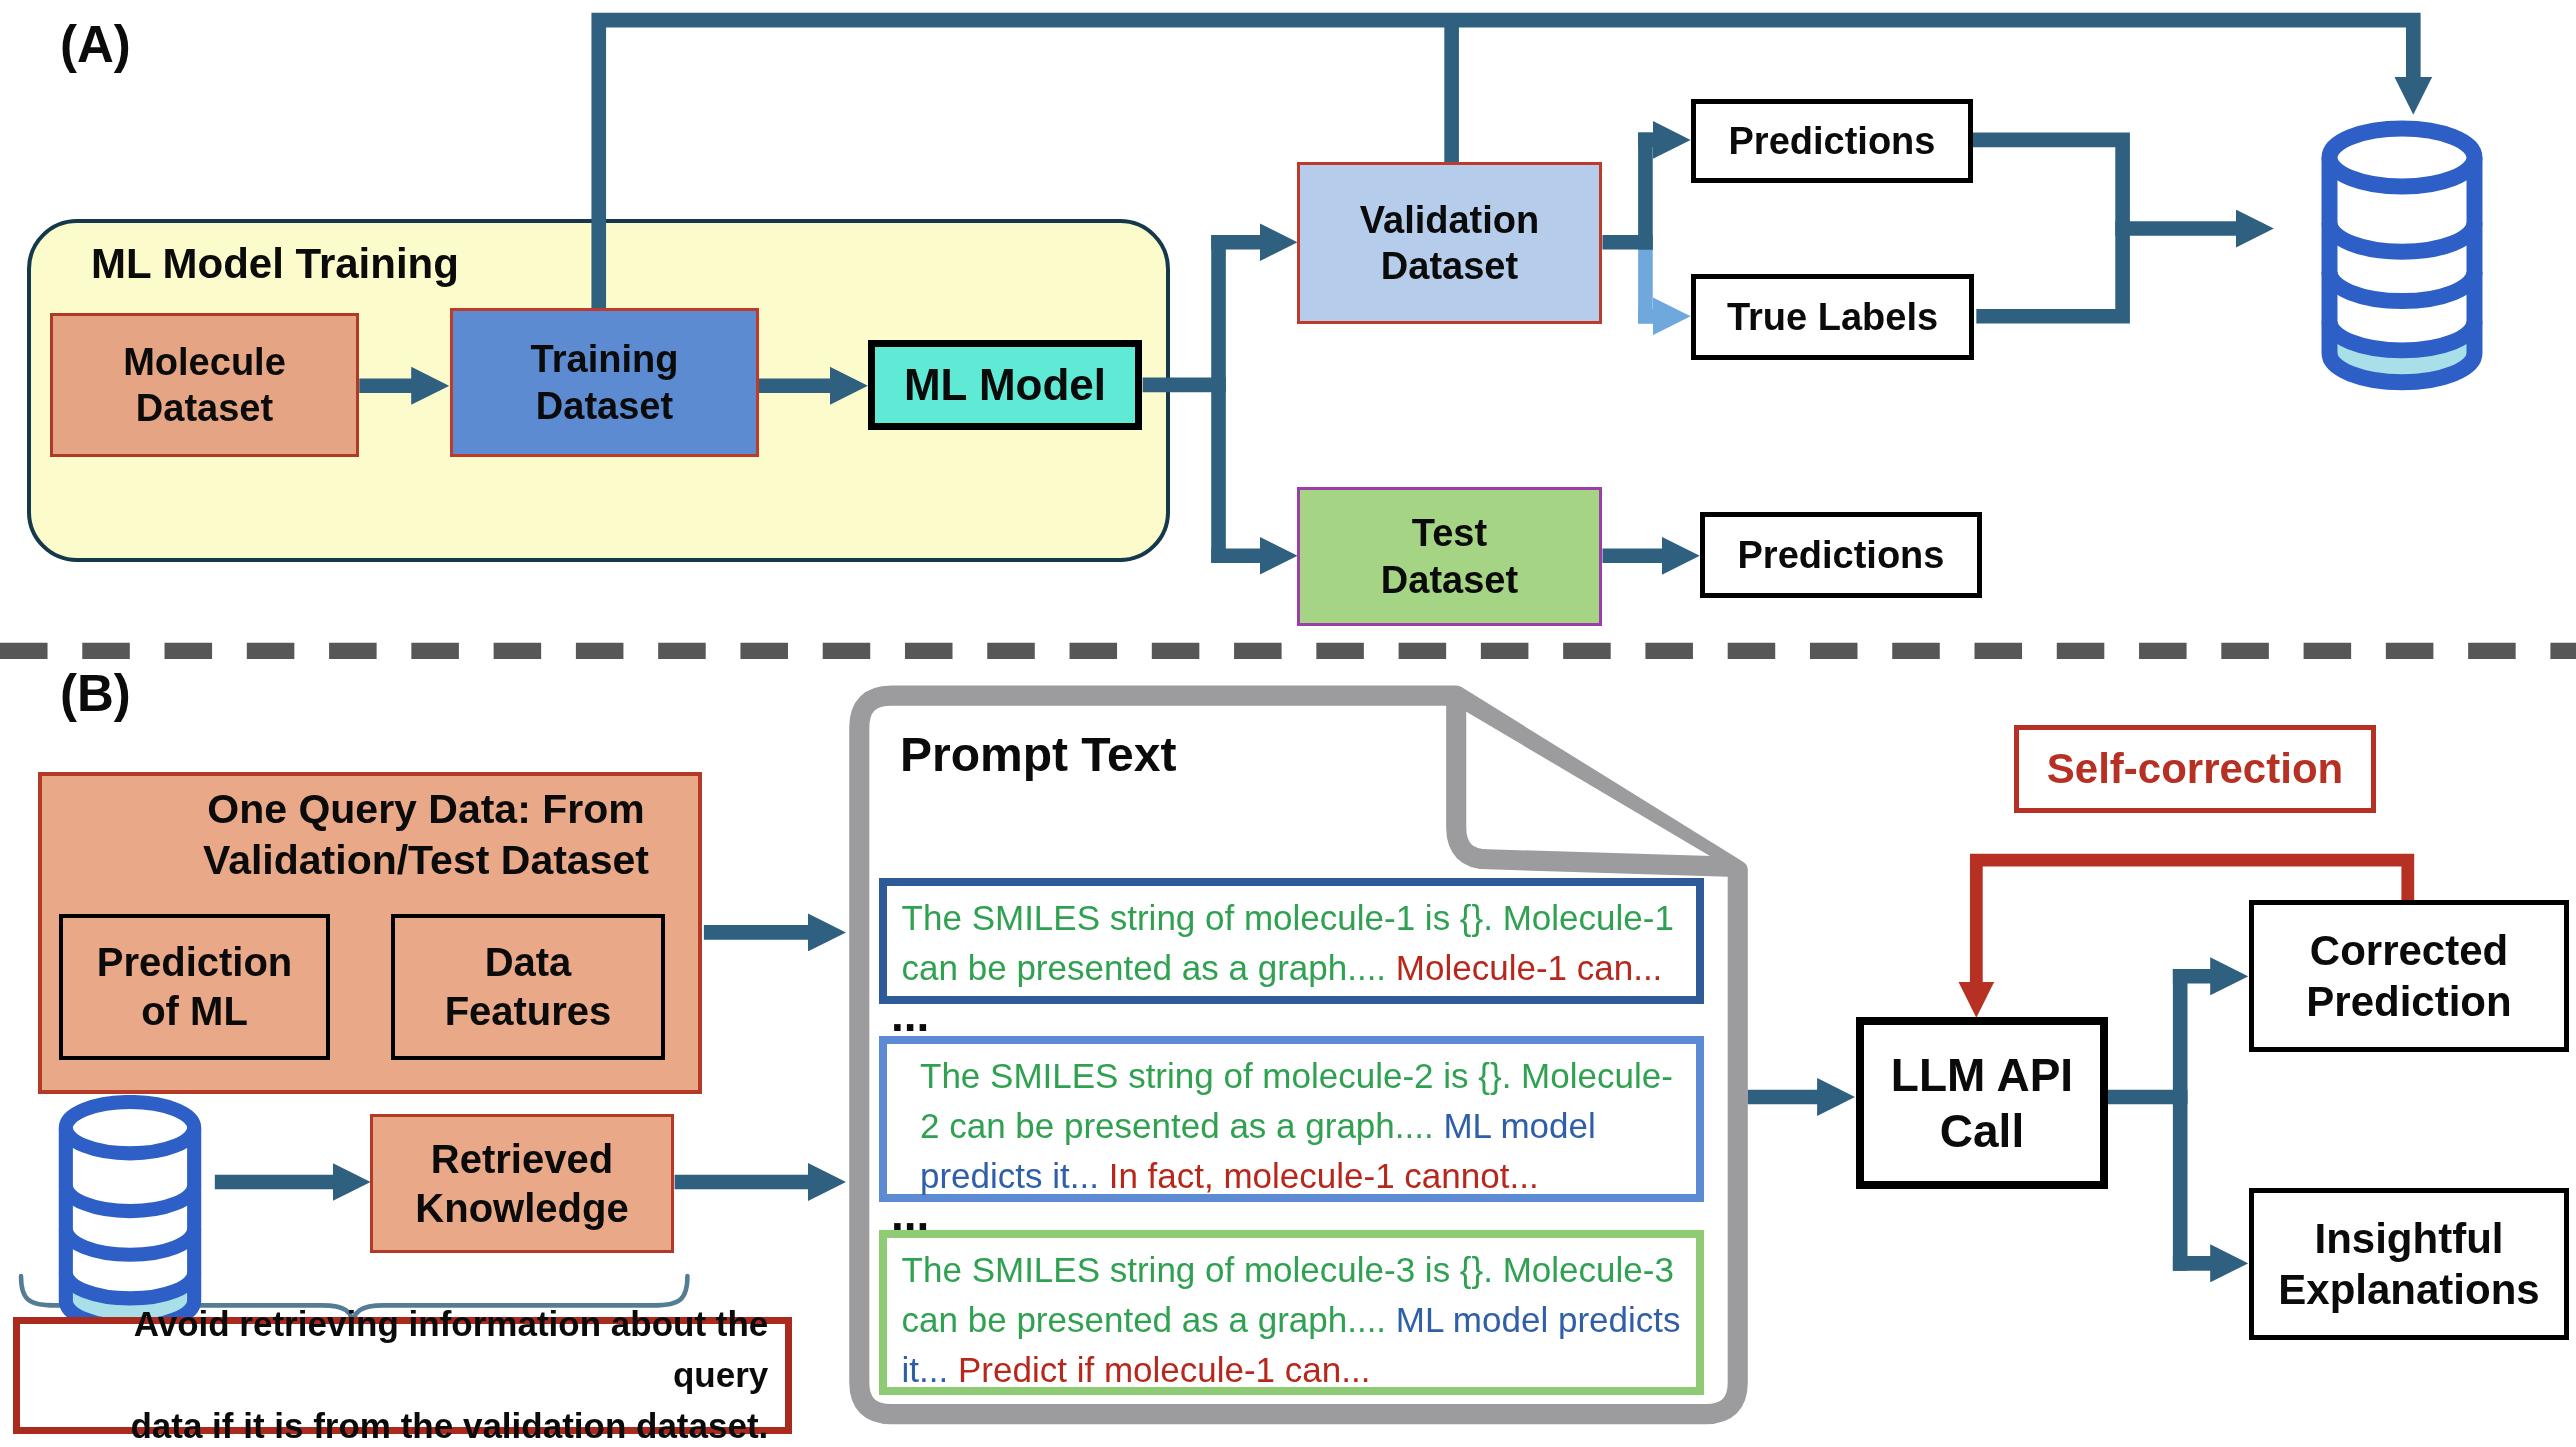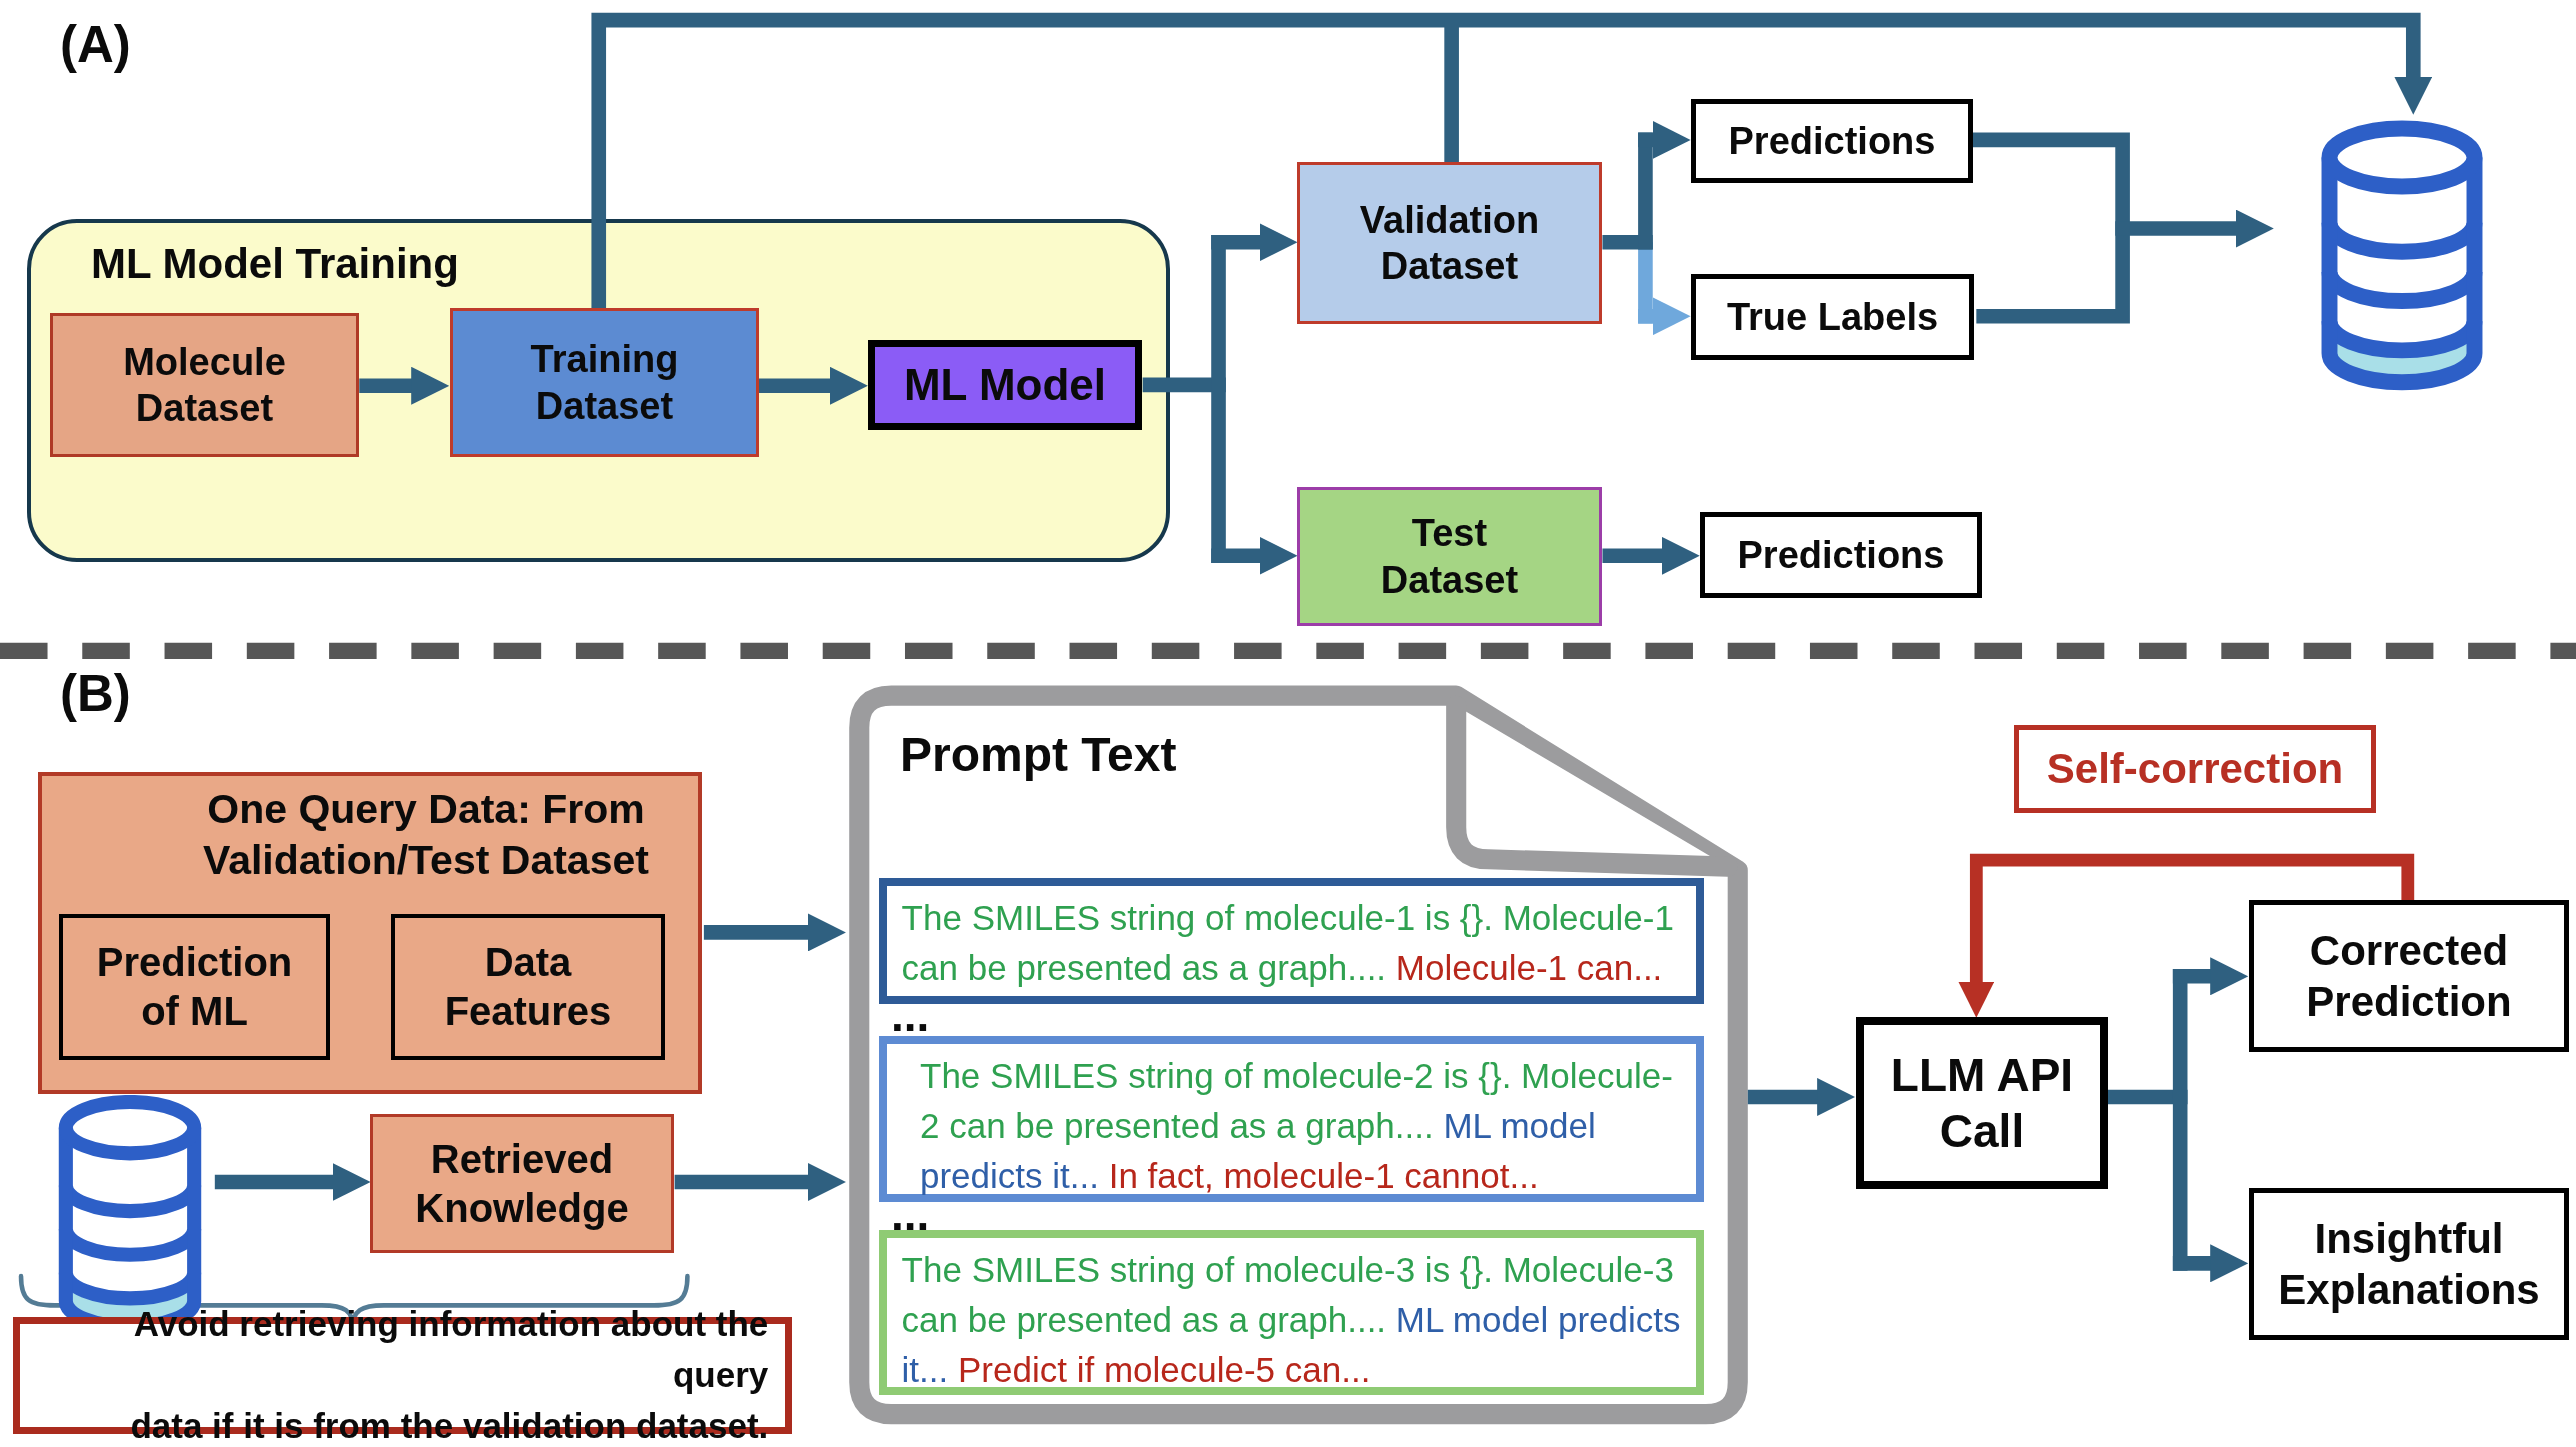--- a/index.html
+++ b/index.html
@@ -96,21 +96,21 @@
   <div class="paneltitle" style="left:91px;top:240px;">ML Model Training</div>
 
   <div class="box" style="left:50px;top:313px;width:309px;height:144px;background:#E5A585;
        border:3.7px solid #AF3A26;font-size:38px;font-weight:600;">Molecule
 Dataset</div>
 
   <div class="box" style="left:450px;top:308px;width:309px;height:149px;background:#5C8BD2;
        border:3.7px solid #BE3B2B;font-size:38px;font-weight:600;">Training
 Dataset</div>
 
-  <div class="box" style="left:868px;top:340px;width:274px;height:90px;background:#8b5cf6;
+  <div class="box" style="left:868px;top:340px;width:274px;height:90px;background:#5eead4;
        border:7.3px solid #000000;font-size:44px;font-weight:800;">ML Model</div>
 
   <div class="box" style="left:1297px;top:162px;width:305px;height:162px;background:#B5CCEA;
        border:3.7px solid #BE3B2B;font-size:38px;font-weight:600;">Validation
 Dataset</div>
 
   <div class="box" style="left:1691px;top:99px;width:282px;height:84px;background:#ffffff;
        border:5.5px solid #000000;font-size:38px;font-weight:600;">Predictions</div>
 
   <div class="box" style="left:1691px;top:274px;width:283px;height:86px;background:#ffffff;
@@ -174,21 +174,21 @@
   <div class="doc-title" style="left:900px;top:727px;">Prompt Text</div>
 
   <div class="prompt" style="left: 879px; top: 878px; width: 825px; height: 126px; border-color: rgb(46, 91, 151);"><span style="color: rgb(47, 161, 80);">The SMILES string of molecule-1 is {}. Molecule-1 can be presented as a graph.... </span><span style="color: rgb(183, 39, 27);">Molecule-1 can...</span></div>
 
   <div class="ellipsis" style="left:891px;top:1006px;">...</div>
 
   <div class="prompt" style="left: 879px; top: 1036px; width: 825px; height: 166px; border-color: rgb(93, 139, 211); padding-left: 33px;"><span style="color: rgb(47, 161, 80);">The SMILES string of molecule-2 is {}. Molecule-2 can be presented as a graph.... </span><span style="color: rgb(47, 95, 168);">ML model predicts it... </span><span style="color: rgb(183, 39, 27);">In fact, molecule-1 cannot...</span></div>
 
   <div class="ellipsis" style="left:891px;top:1205px;">...</div>
 
-  <div class="prompt" style="left: 879px; top: 1230px; width: 825px; height: 165px; border-color: rgb(143, 203, 116);"><span style="color: rgb(47, 161, 80);">The SMILES string of molecule-3 is {}. Molecule-3 can be presented as a graph.... </span><span style="color: rgb(47, 95, 168);">ML model predicts it... </span><span style="color: rgb(183, 39, 27);">Predict if molecule-5 can...</span></div>
+  <div class="prompt" style="left: 879px; top: 1230px; width: 825px; height: 165px; border-color: rgb(143, 203, 116);"><span style="color: rgb(47, 161, 80);">The SMILES string of molecule-3 is {}. Molecule-3 can be presented as a graph.... </span><span style="color: rgb(47, 95, 168);">ML model predicts it... </span><span style="color: rgb(183, 39, 27);">Predict if molecule-1 can...</span></div>
 
   <div class="box" style="left:2014px;top:725px;width:362px;height:88px;background:#ffffff;
        border:5.5px solid #B73024;color:#B73024;font-size:42px;font-weight:600;">Self-correction</div>
 
   <div class="box" style="left:1856px;top:1017px;width:252px;height:172px;background:#ffffff;
        border:8.2px solid #000000;font-size:46px;font-weight:800;">LLM API
 Call</div>
 
   <div class="box" style="left:2249px;top:900px;width:320px;height:152px;background:#ffffff;
        border:5.5px solid #000000;font-size:42px;font-weight:600;">Corrected

